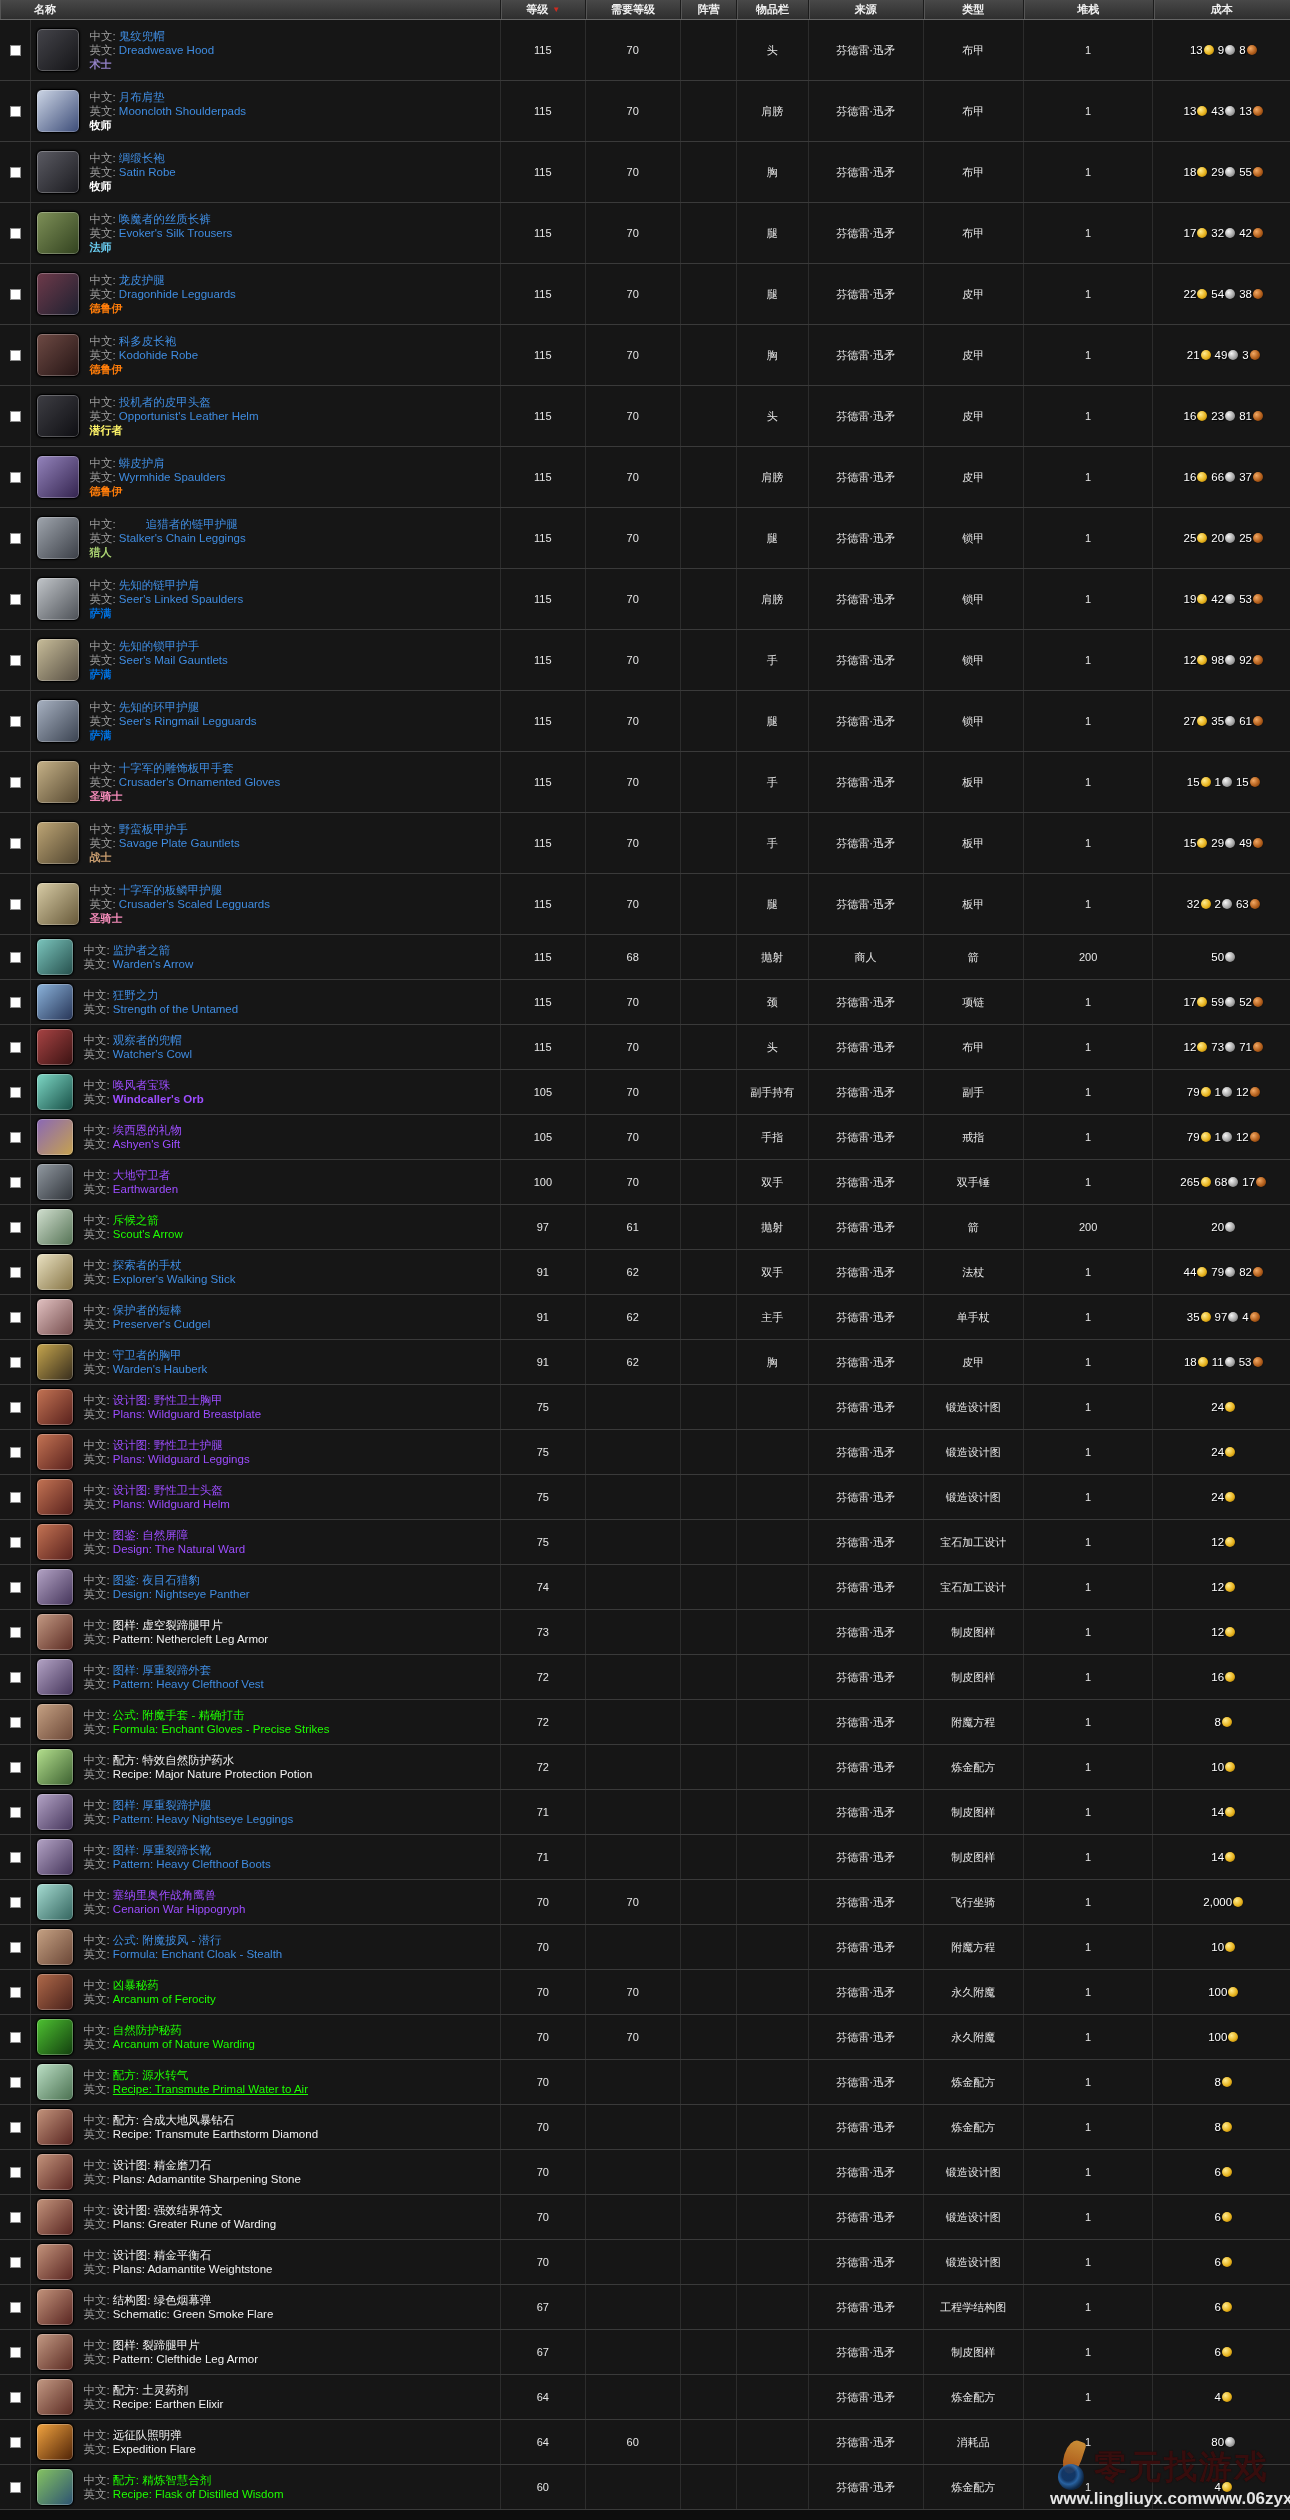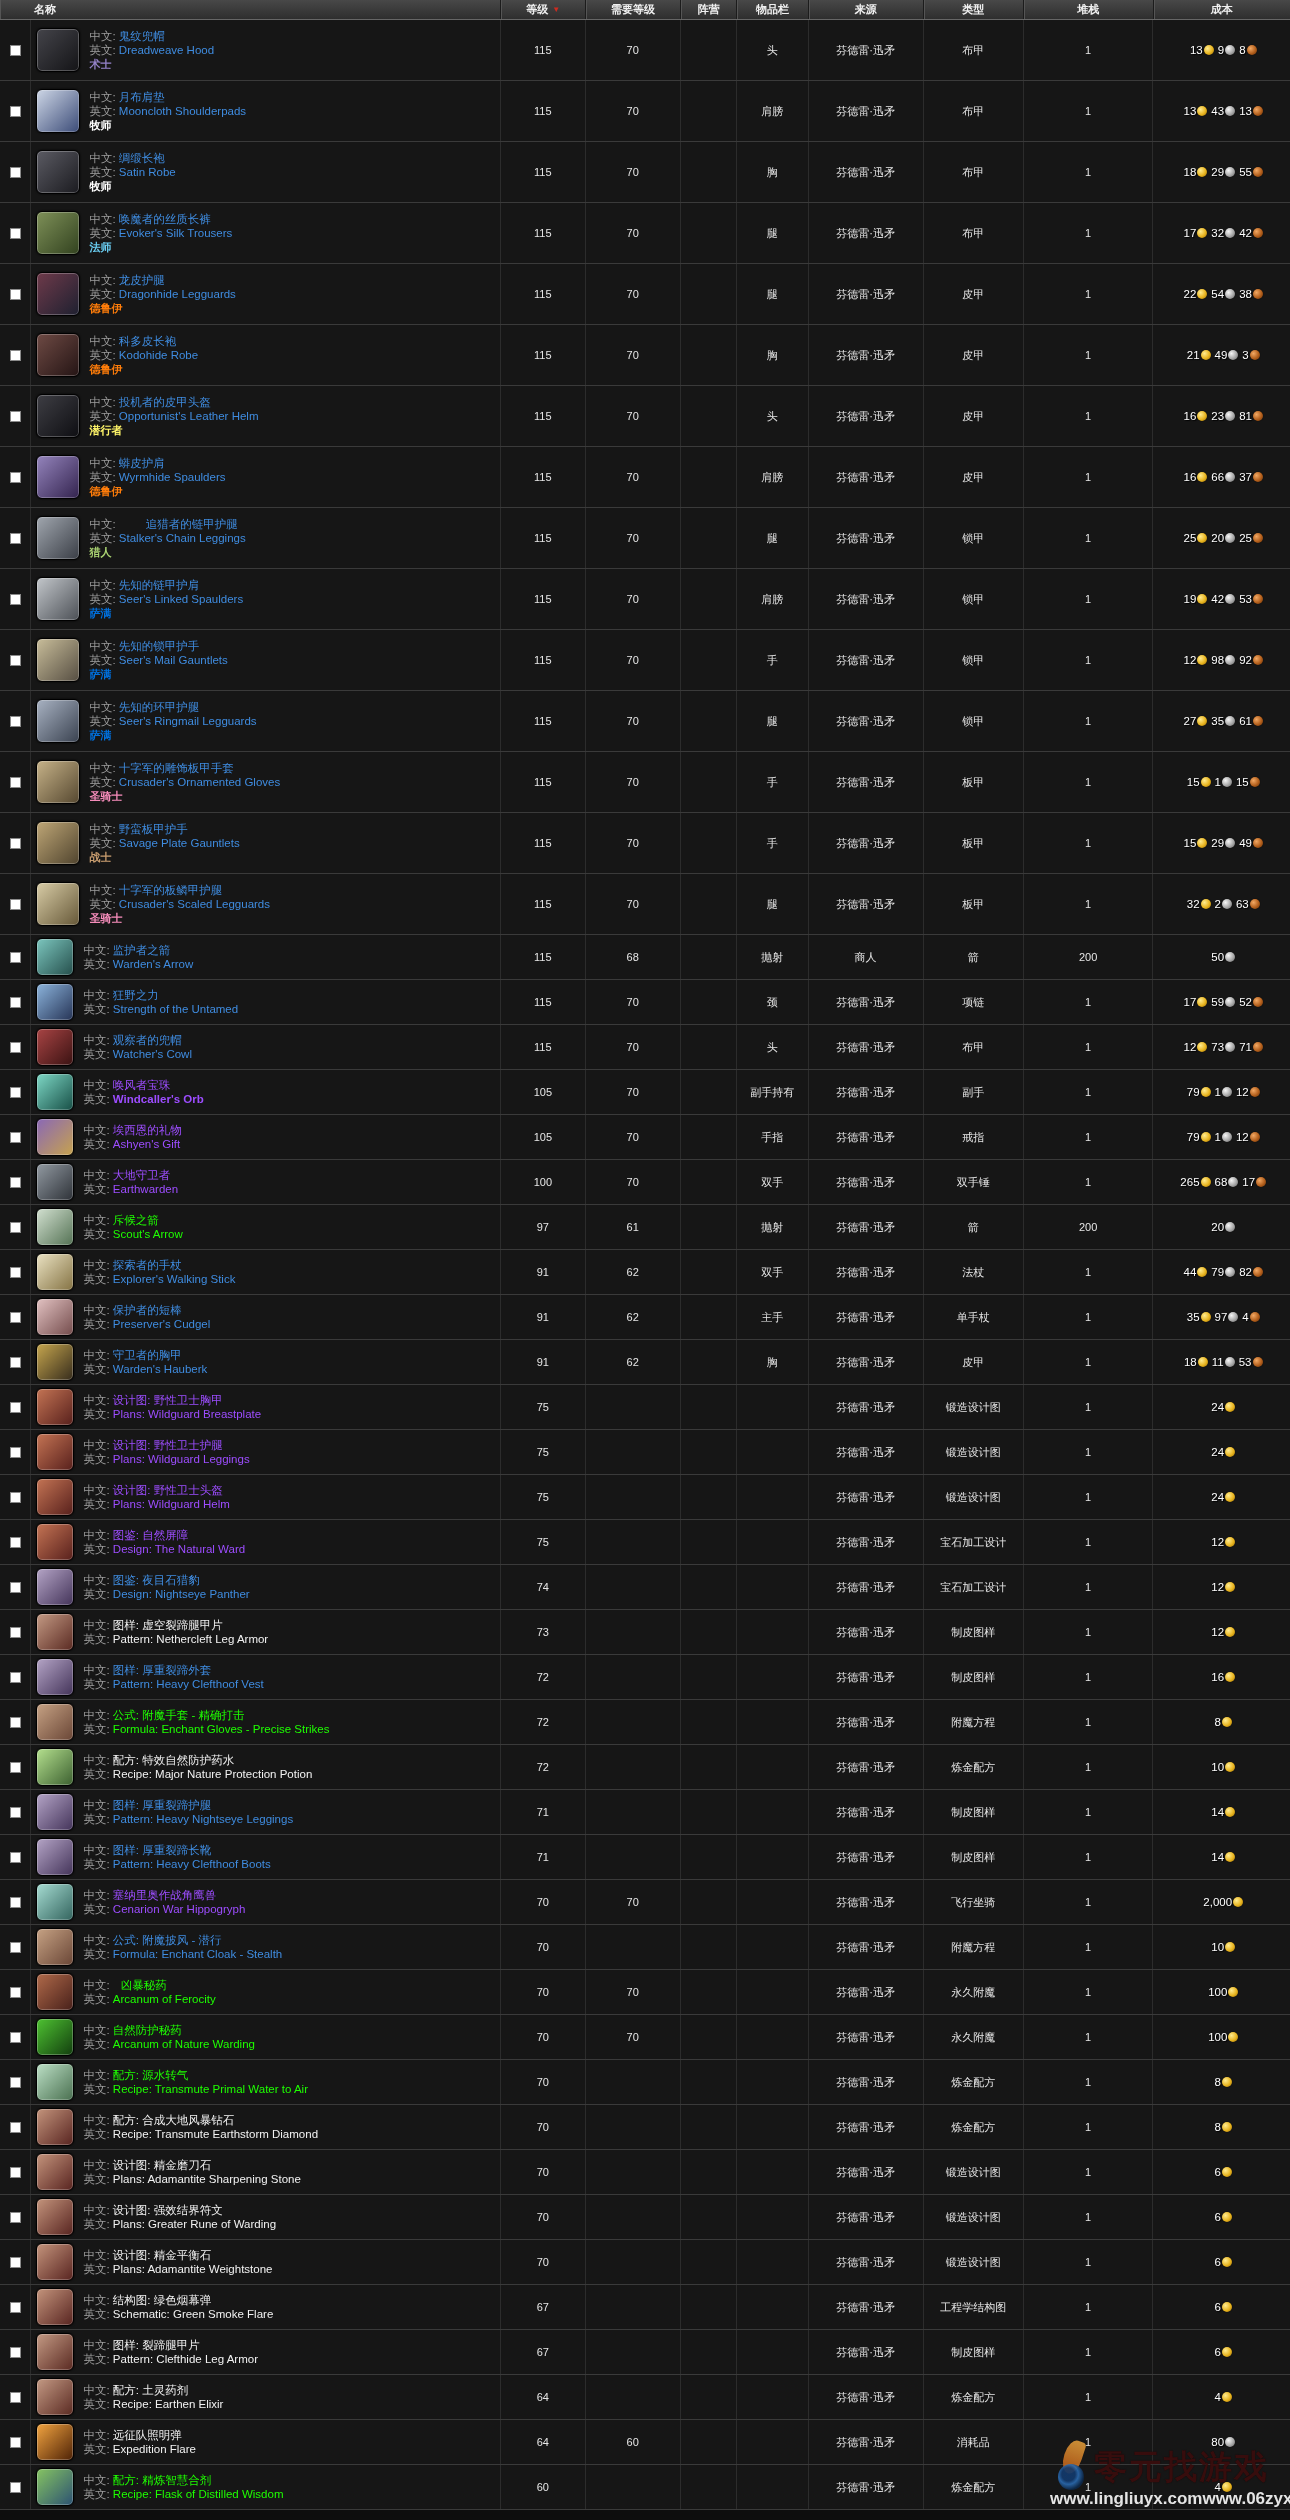--- a/index.html
+++ b/index.html
@@ -1226,21 +1226,21 @@
         </div>
   </div>
 
   <div class="row row2">
     <div class="cell cell-check">
           <span class="checkbox"></span>
         </div>
     <div class="cell cell-name">
       <span class="icon" style="background: linear-gradient(135deg, rgb(176, 106, 74), rgb(72, 32, 26));"></span>
       <div class="names">
-        <div class="nline"><span class="nlbl lbl-cn">中文:</span> <a class="iname cn" style="color: rgb(30, 255, 0); margin-left: 8px;">凶暴秘药</a></div>
+        <div class="nline"><span class="nlbl lbl-cn">中文:</span> <a class="iname cn" style="color: rgb(30, 255, 0);">凶暴秘药</a></div>
         <div class="nline"><span class="nlbl lbl-en">英文:</span> <a class="iname en" style="color: rgb(30, 255, 0);">Arcanum of Ferocity</a></div>
 
       </div>
     </div>
     <div class="cell c-level">70</div>
     <div class="cell c-req">70</div>
     <div class="cell c-fact"></div>
     <div class="cell c-slot"></div>
     <div class="cell c-src">芬德雷·迅矛</div>
     <div class="cell c-type">永久附魔</div>
@@ -1281,21 +1281,21 @@
   </div>
 
   <div class="row row2">
     <div class="cell cell-check">
           <span class="checkbox"></span>
         </div>
     <div class="cell cell-name">
       <span class="icon" style="background: linear-gradient(135deg, rgb(188, 224, 198), rgb(74, 112, 80));"></span>
       <div class="names">
         <div class="nline"><span class="nlbl lbl-cn">中文:</span> <a class="iname cn" style="color: rgb(30, 255, 0);">配方: 源水转气</a></div>
-        <div class="nline"><span class="nlbl lbl-en">英文:</span> <a class="iname en" style="color: rgb(30, 255, 0);">Recipe: Transmute Primal Water to Air</a></div>
+        <div class="nline"><span class="nlbl lbl-en">英文:</span> <a class="iname en" style="color: rgb(30, 255, 0); text-decoration: underline;">Recipe: Transmute Primal Water to Air</a></div>
 
       </div>
     </div>
     <div class="cell c-level">70</div>
     <div class="cell c-req"></div>
     <div class="cell c-fact"></div>
     <div class="cell c-slot"></div>
     <div class="cell c-src">芬德雷·迅矛</div>
     <div class="cell c-type">炼金配方</div>
     <div class="cell c-stack">1</div>

